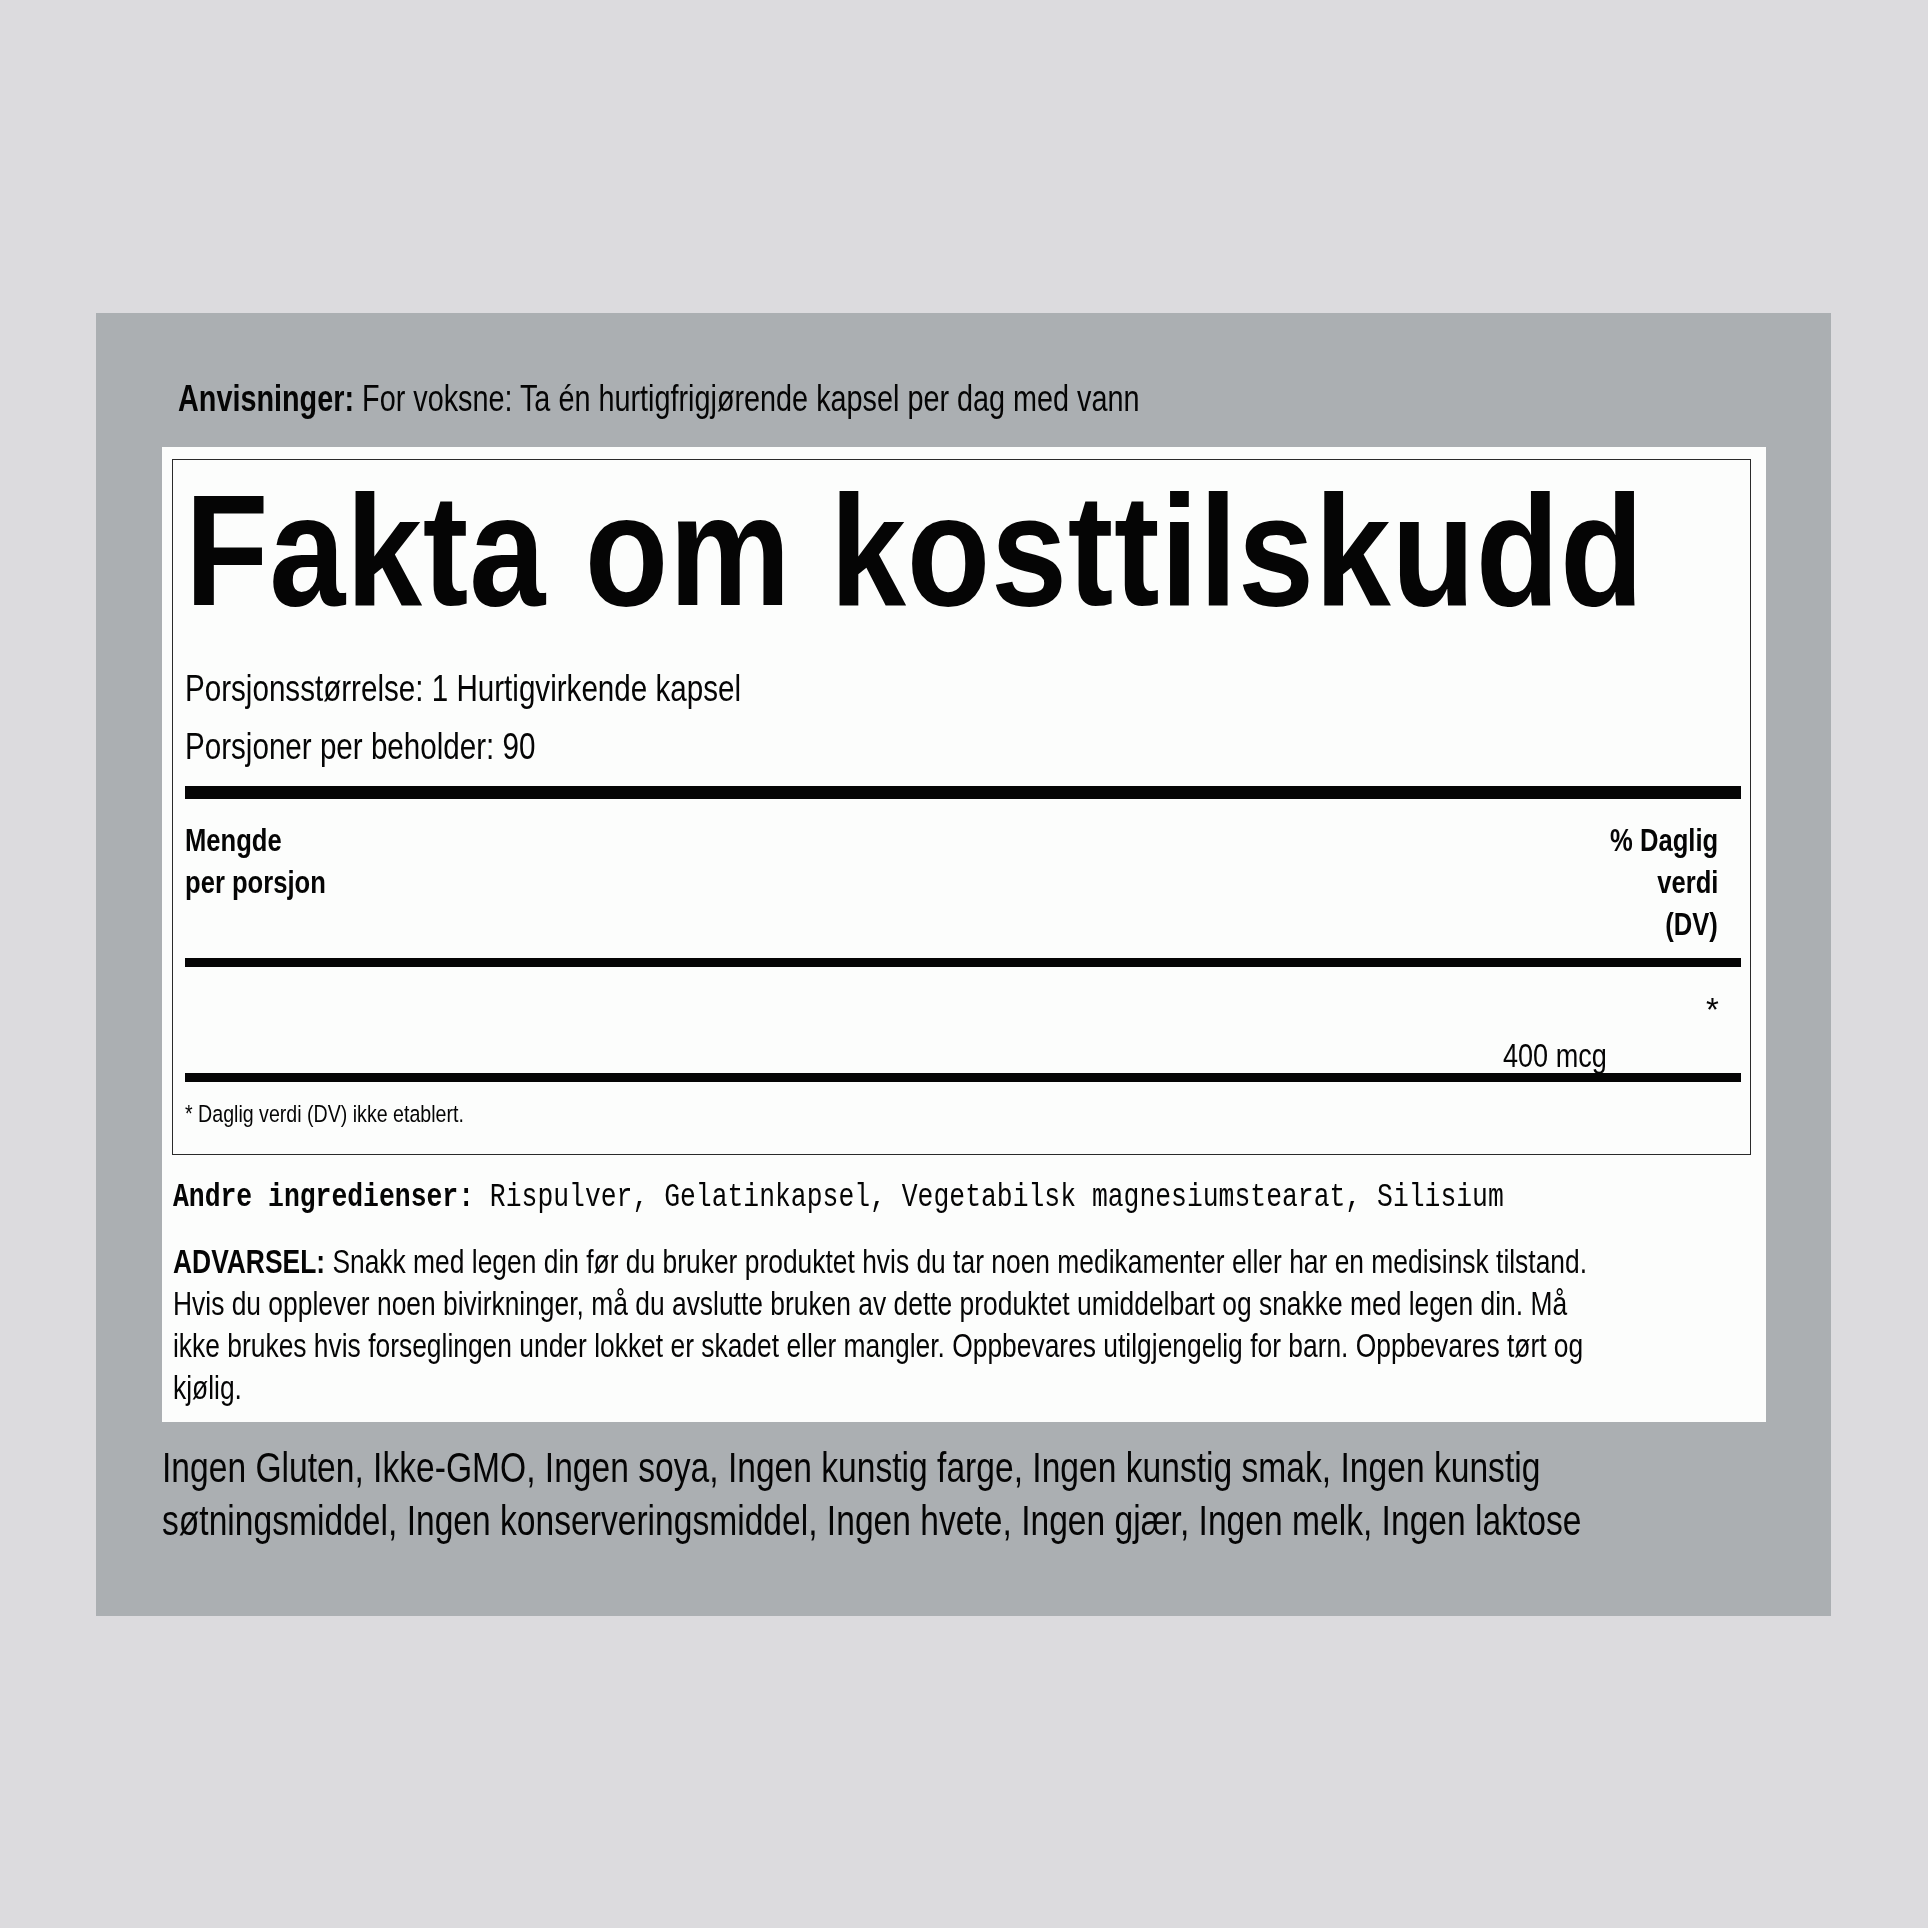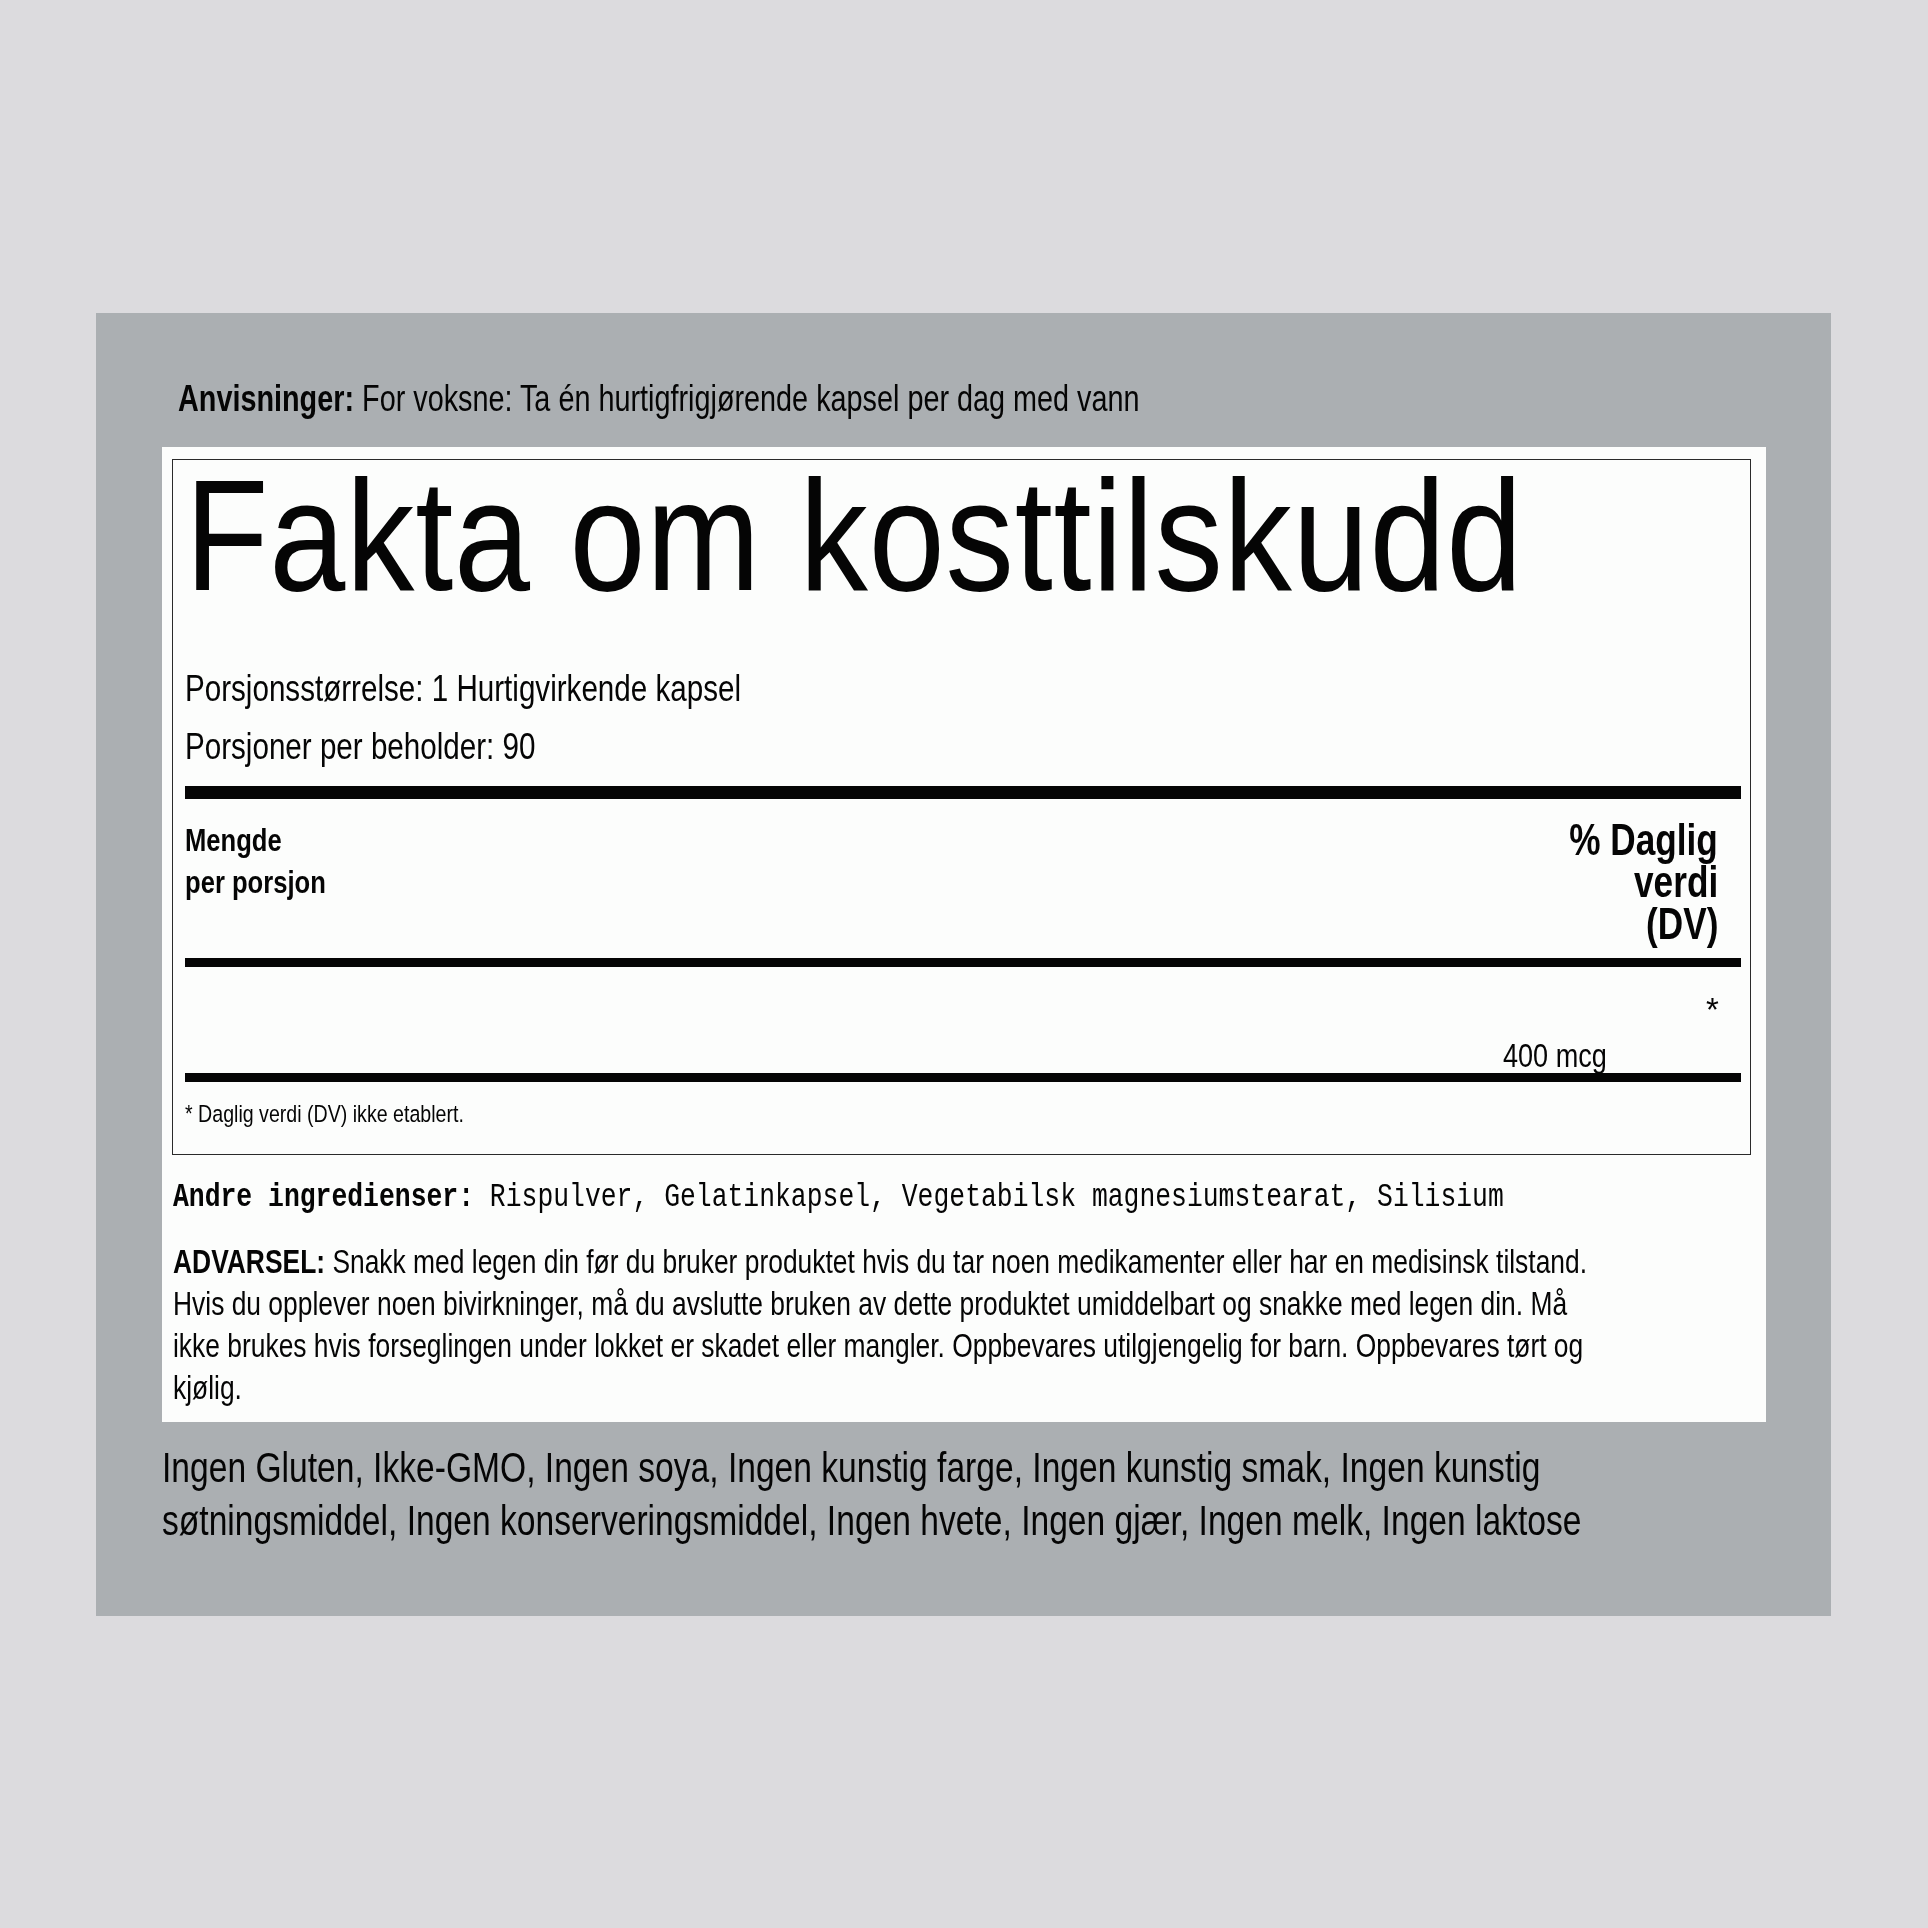--- a/index.html
+++ b/index.html
@@ -21,38 +21,38 @@
 <div class="abs" style="left:178px; top:380px; font-size:36px; line-height:38px;">
   <span class="cond" style="transform:scaleX(0.80);">
     <span class="b">Anvisninger:</span>
     <span>For voksne: Ta én hurtigfrigjørende kapsel per dag med vann</span>
   </span>
 </div>
 
 <div class="white"></div>
 <div class="inner"></div>
 
-<div class="abs" style="left:185px; top:456px; font-size:158px; line-height:158px; font-weight:normal; letter-spacing:0.9px;">
+<div class="abs" style="left:185px; top:471px; font-size:158px; line-height:158px; font-weight:bold; letter-spacing:0.9px;">
   <span class="cond" style="transform:scaleX(0.865);">Fakta om kosttilskudd</span>
 </div>
 
 <div class="abs" style="left:185px; top:669px; font-size:37px; line-height:40px;">
   <span class="cond" style="transform:scaleX(0.80);">Porsjonsstørrelse: 1 Hurtigvirkende kapsel</span>
 </div>
 <div class="abs" style="left:185px; top:727px; font-size:37px; line-height:40px;">
   <span class="cond" style="transform:scaleX(0.80);">Porsjoner per beholder: 90</span>
 </div>
 
 <div class="bar" style="top:786px; height:13px;"></div>
 
 <div class="abs b" style="left:185px; top:819px; font-size:32px; line-height:42px;">
   <div><span class="cond" style="transform:scaleX(0.80);">Mengde</span></div>
   <div><span class="cond" style="transform:scaleX(0.80);">per porsjon</span></div>
 </div>
-<div class="abs b" style="right:210px; top:819px; font-size:44px; line-height:42px; text-align:right;">
+<div class="abs b" style="right:210px; top:819px; font-size:32px; line-height:42px; text-align:right;">
   <div><span class="cond" style="transform:scaleX(0.80); transform-origin:100% 50%;">% Daglig</span></div>
   <div><span class="cond" style="transform:scaleX(0.80); transform-origin:100% 50%;">verdi</span></div>
   <div><span class="cond" style="transform:scaleX(0.80); transform-origin:100% 50%;">(DV)</span></div>
 </div>
 
 <div class="bar" style="top:958px; height:8.5px;"></div>
 
 <div class="abs" style="left:185px; top:973px; font-size:33px; line-height:42px;">
 </div>
 <div class="abs" style="left:1503px; top:994px; font-size:33px; line-height:42px;margin-top:41px;">

